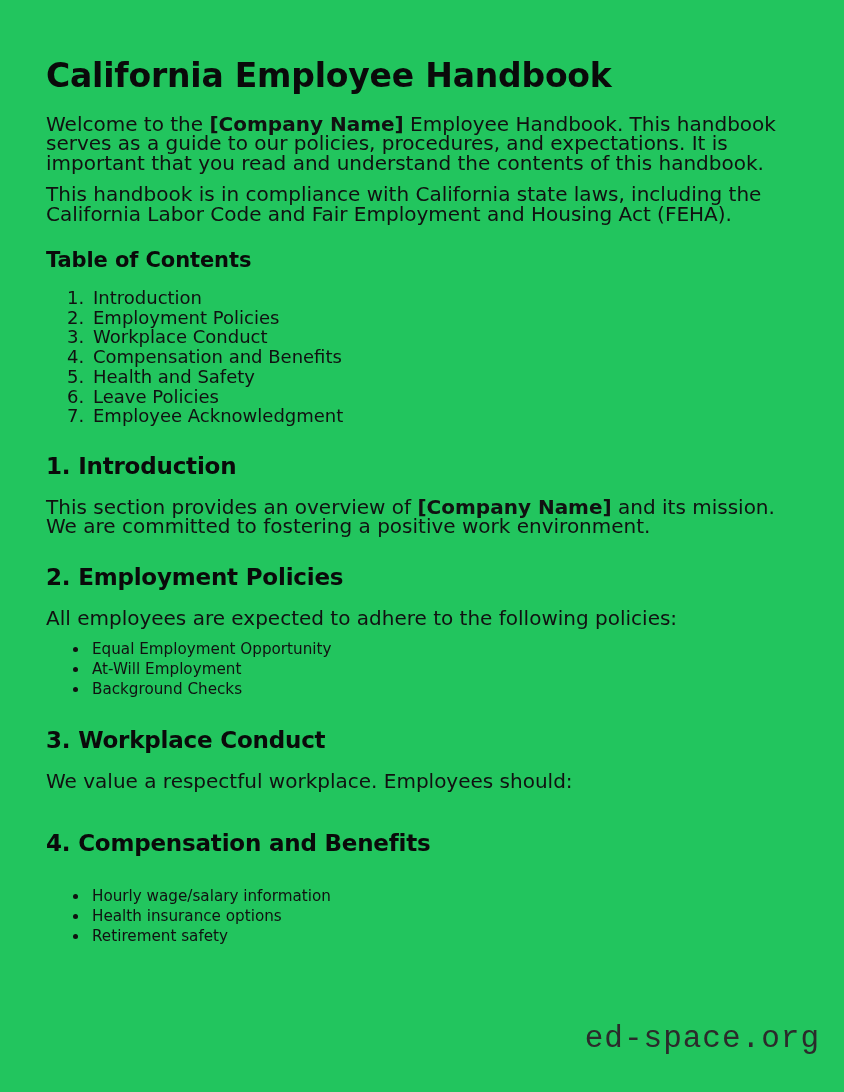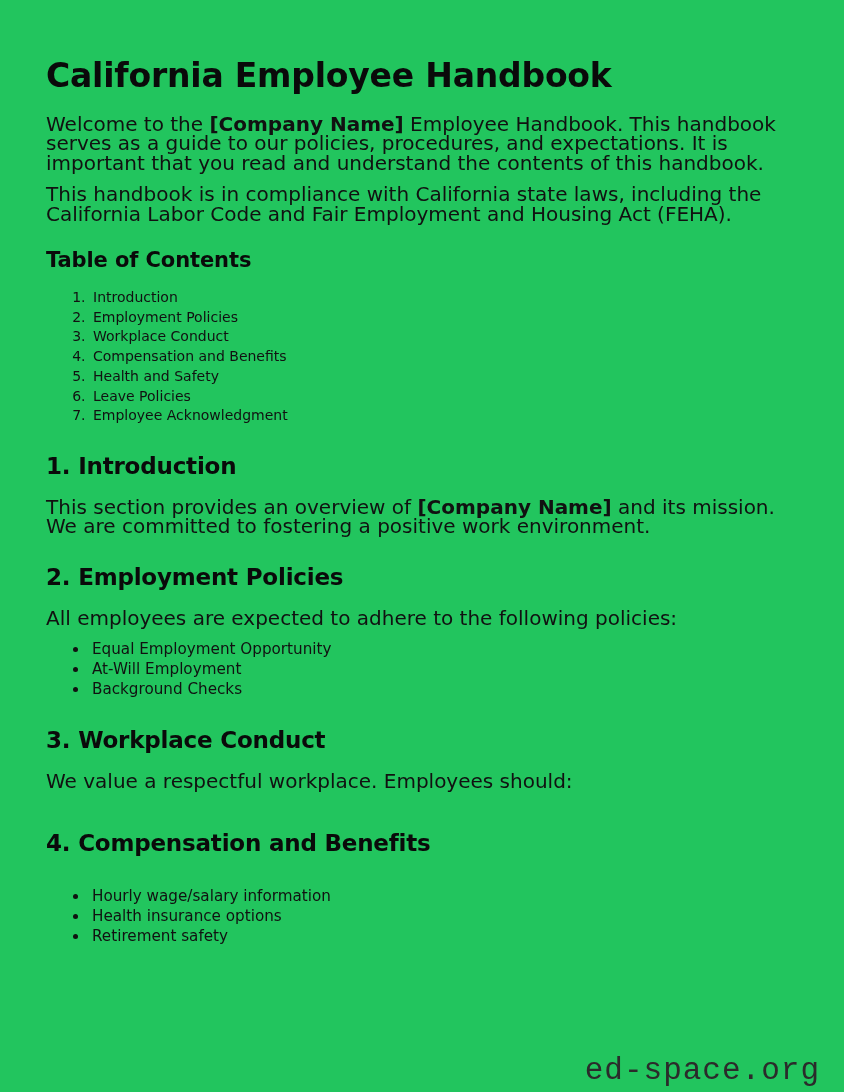--- a/index.html
+++ b/index.html
@@ -59,21 +59,21 @@
     font-size: 20px;
     line-height: 19.4px;
     margin: 0;
     color: #111111;
   }
   p.body-text b { font-weight: bold; }
 
   ol.toc-list {
     margin: 0;
     padding-left: 44px;
-    font-size: 14px;
+    font-size: 18px;
     line-height: 19.7px;
     color: #111111;
   }
   ol.toc-list li { padding-left: 3px; }
 
   ul.bullet-list {
     margin: 0;
     padding-left: 43px;
     font-size: 15.2px;
     line-height: 19.8px;
@@ -87,21 +87,21 @@
   .sp-para          { height: 12px; }
   .sp-before-toc    { height: 22px; }
   .sp-after-toch    { height: 14px; }
   .sp-before-h2     { height: 25px; }
   .sp-after-h2      { height: 17px; }
   .sp-before-list   { height: 12px; }
 
   .watermark {
     position: absolute;
     right: 24px;
-    bottom: 4px;
+    bottom: 36px;
     font-family: "Liberation Mono", "DejaVu Sans Mono", monospace;
     font-size: 31px;
     letter-spacing: 1px;
     color: #2b2b2b;
     white-space: nowrap;
   }
 </style>
 </head>
 <body>
 

